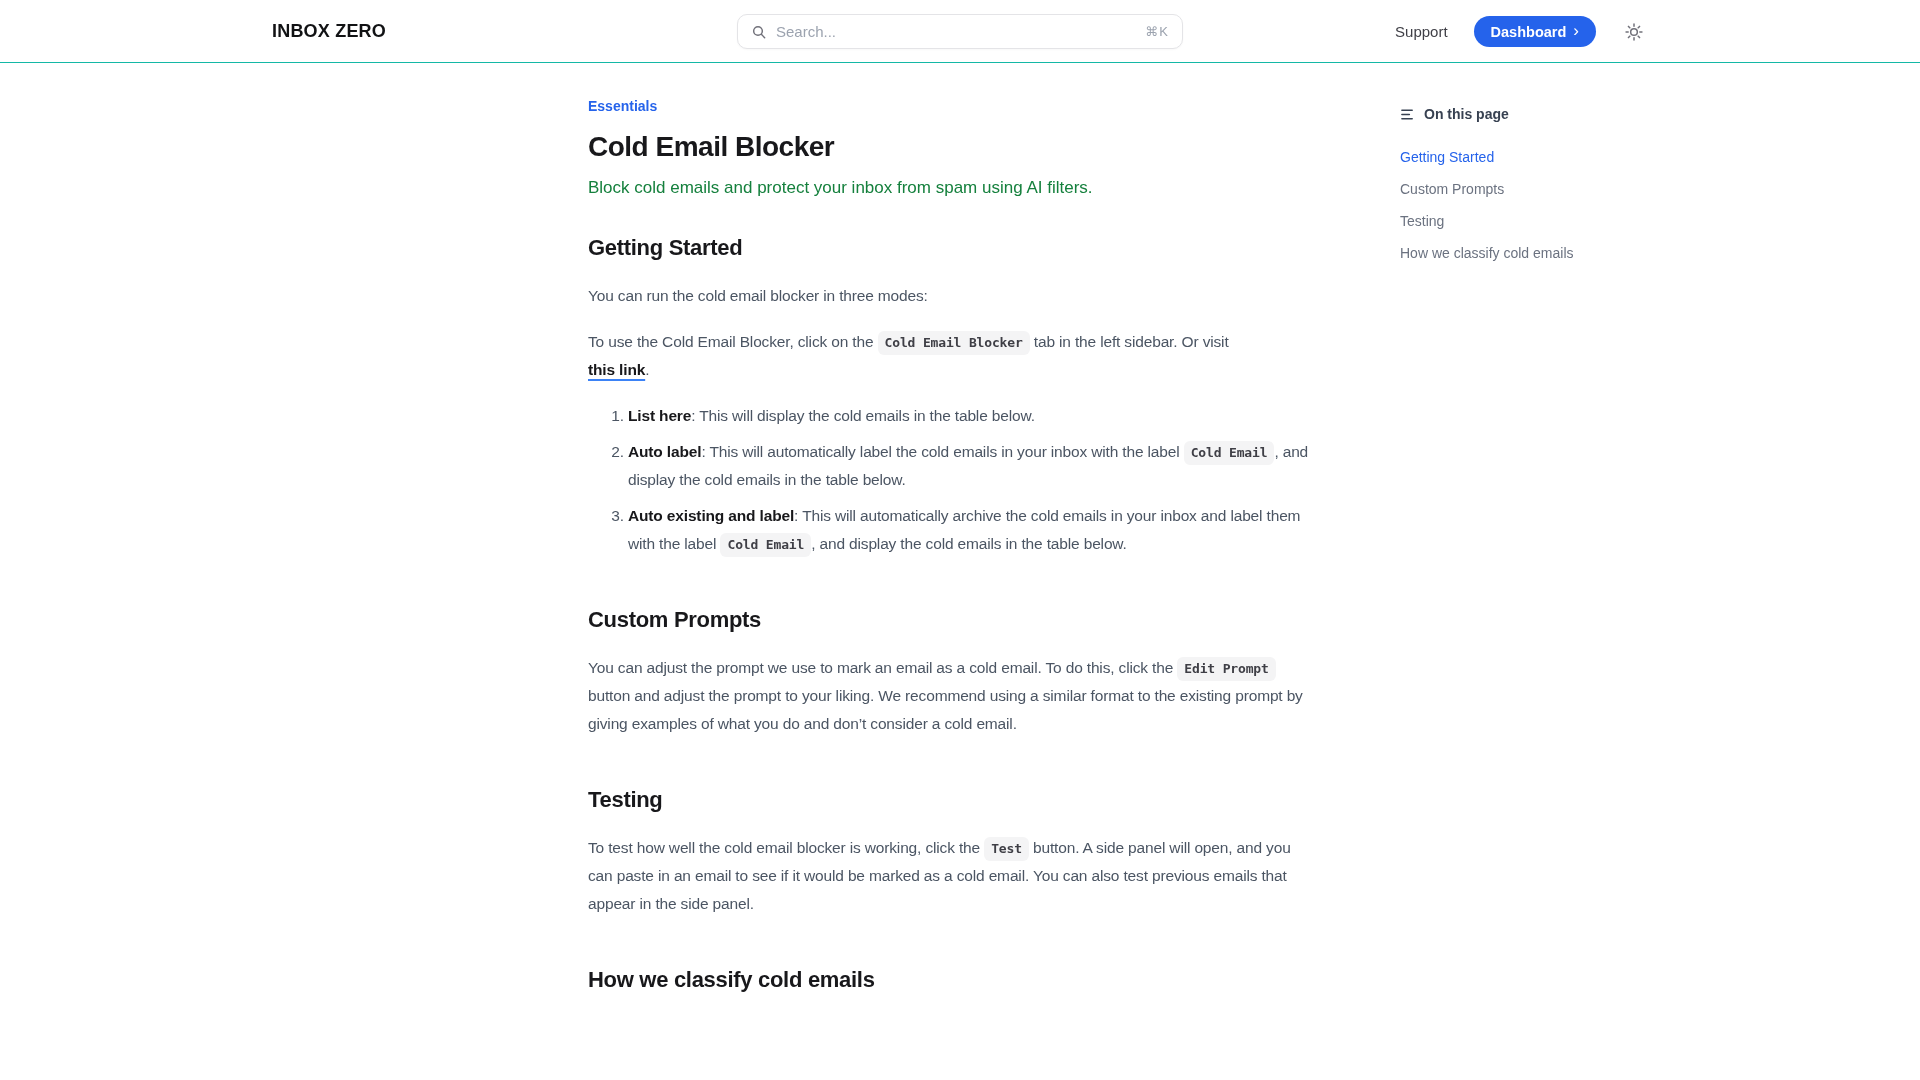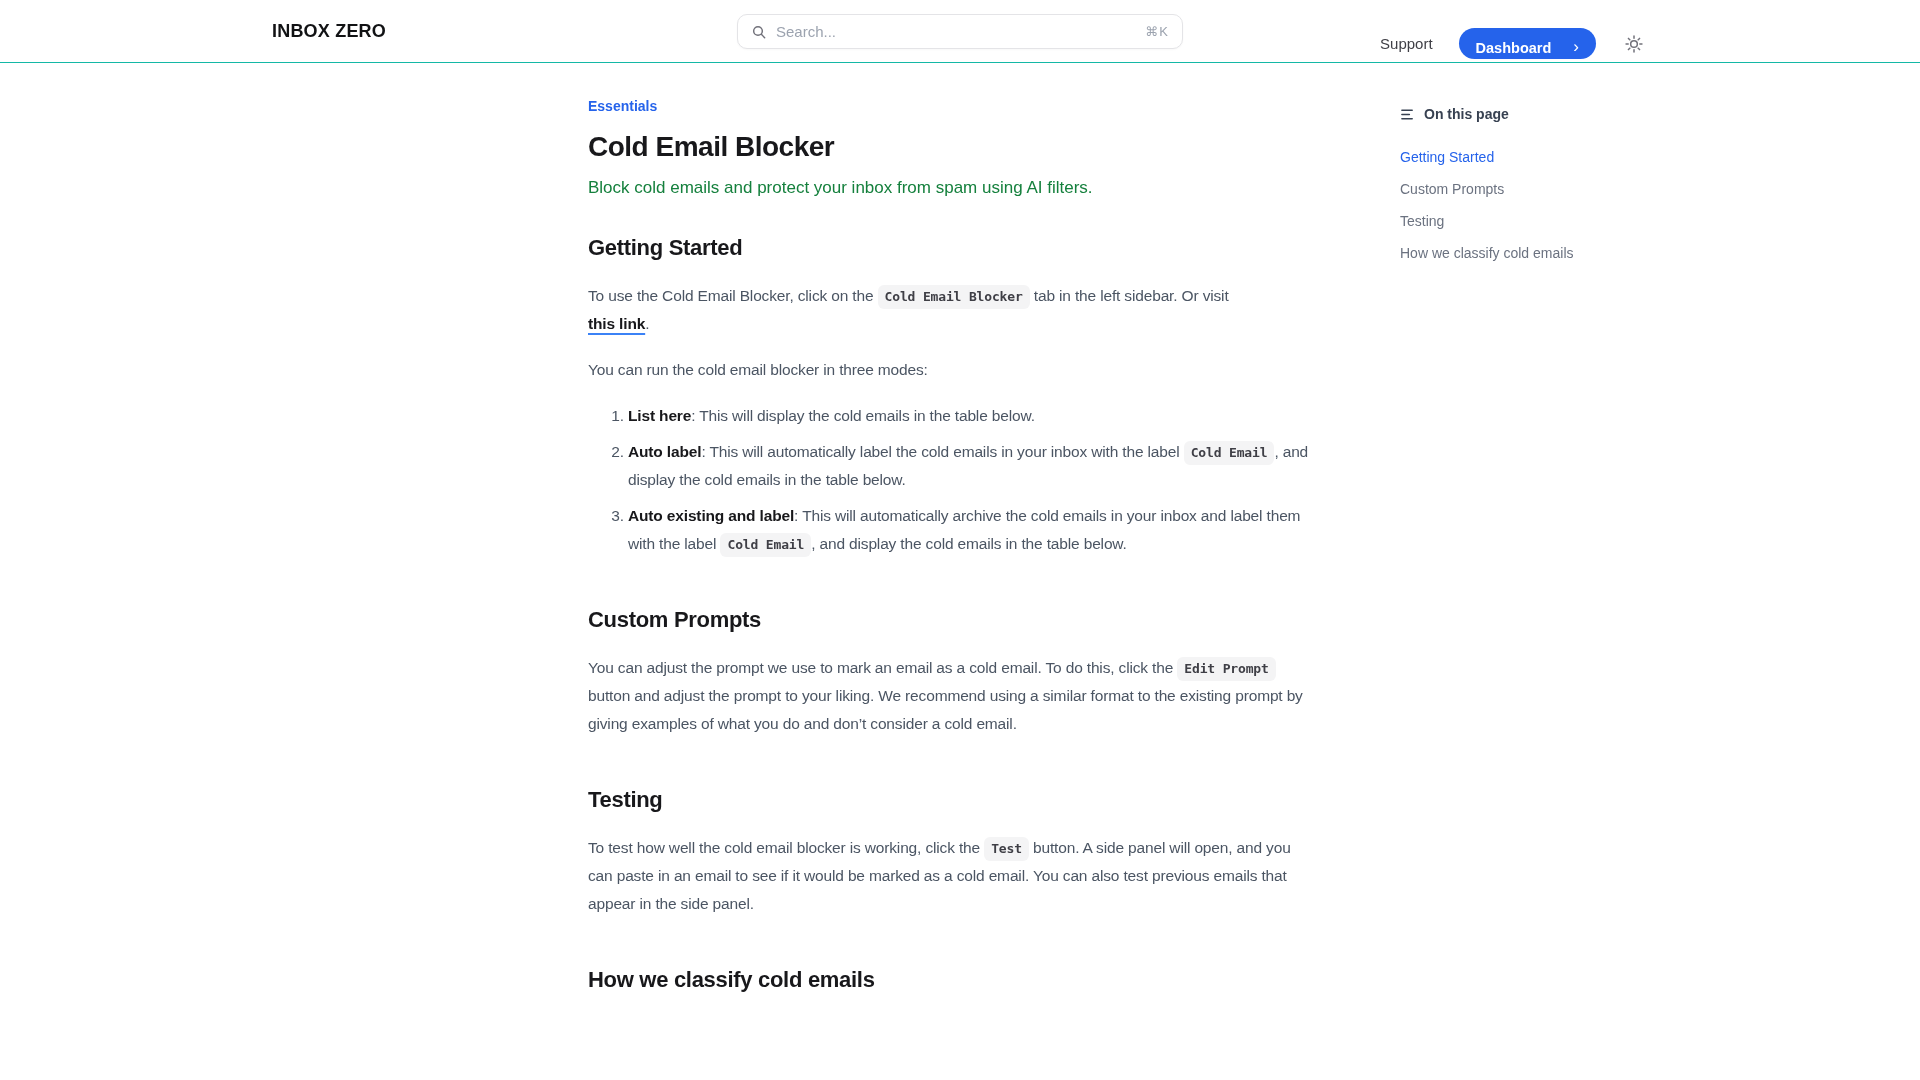--- a/index.html
+++ b/index.html
@@ -14,24 +14,24 @@
   .search { position:absolute; left:737px; top:14px; width:446px; height:35px;
             border:1px solid #e4e4e7; border-radius:10px; background:#fff;
             display:flex; align-items:center; gap:9px; padding:0 13px;
             box-shadow:0 1px 2px rgba(0,0,0,.03); }
   .search svg { flex:0 0 auto; }
   .search input { flex:1 1 auto; border:none; outline:none; font-size:15px;
                   color:#404040; background:transparent;
                   font-family:"Liberation Sans", sans-serif; }
   .search input::placeholder { color:#9ca3af; }
   .kbd { font-size:13px; color:#9ca3af; letter-spacing:1px; white-space:nowrap; }
-  .nav-right { position:absolute; right:274px; top:12px; height:63px;
+  .nav-right { position:absolute; right:274px; top:0; height:63px;
                display:flex; align-items:center; gap:26px; }
   .support { font-size:15px; font-weight:500; color:#3f3f46; text-decoration:none; }
-  .dash-btn { display:flex; gap:22px; height:31px; padding:12px 17px;
+  .dash-btn { display:flex; align-items:center; gap:7px; height:31px; padding:0 17px;
               background:var(--accent,#2563eb); border:none; border-radius:9999px;
               color:#fff; font-size:14.5px; font-weight:700; cursor:pointer;
               font-family:"Liberation Sans", sans-serif; }
   .dash-btn .chev { font-size:17px; font-weight:400; line-height:1; margin-top:-2px; }
   .theme-btn { background:none; border:none; cursor:pointer; display:flex;
                align-items:center; padding:2px; }
 
   
   .main { position:absolute; left:588px; top:96px; width:726px; }
   .breadcrumb { font-size:14px; font-weight:700; color:var(--accent,#2563eb);
@@ -105,22 +105,22 @@
     </button>
   </div>
 </header>
 
 <main class="main">
   <div class="breadcrumb">Essentials</div>
   <h1 class="page-title">Cold Email Blocker</h1>
   <p class="subtitle">Block cold emails and protect your inbox from spam using AI filters.</p>
 
   <h2 class="h2-first">Getting Started</h2>
+  <p class="body">You can run the cold email blocker in three modes:</p>
   <p class="body">To use the Cold Email Blocker, click on the <code>Cold Email Blocker</code> tab in the left sidebar. Or visit<br><a href="#" class="doc-link">this link</a>.</p>
-  <p class="body">You can run the cold email blocker in three modes:</p>
   <ol>
     <li><strong>List here</strong>: This will display the cold emails in the table below.</li>
     <li><strong>Auto label</strong>: This will automatically label the cold emails in your inbox with the label <code>Cold Email</code>, and display the cold emails in the table below.</li>
     <li><strong>Auto existing and label</strong>: This will automatically archive the cold emails in your inbox and label them with the label <code>Cold Email</code>, and display the cold emails in the table below.</li>
   </ol>
 
   <h2>Custom Prompts</h2>
   <p class="body">You can adjust the prompt we use to mark an email as a cold email. To do this, click the <code>Edit Prompt</code> button and adjust the prompt to your liking. We recommend using a similar format to the existing prompt by giving examples of what you do and don’t consider a cold email.</p>
 
   <h2>Testing</h2>

